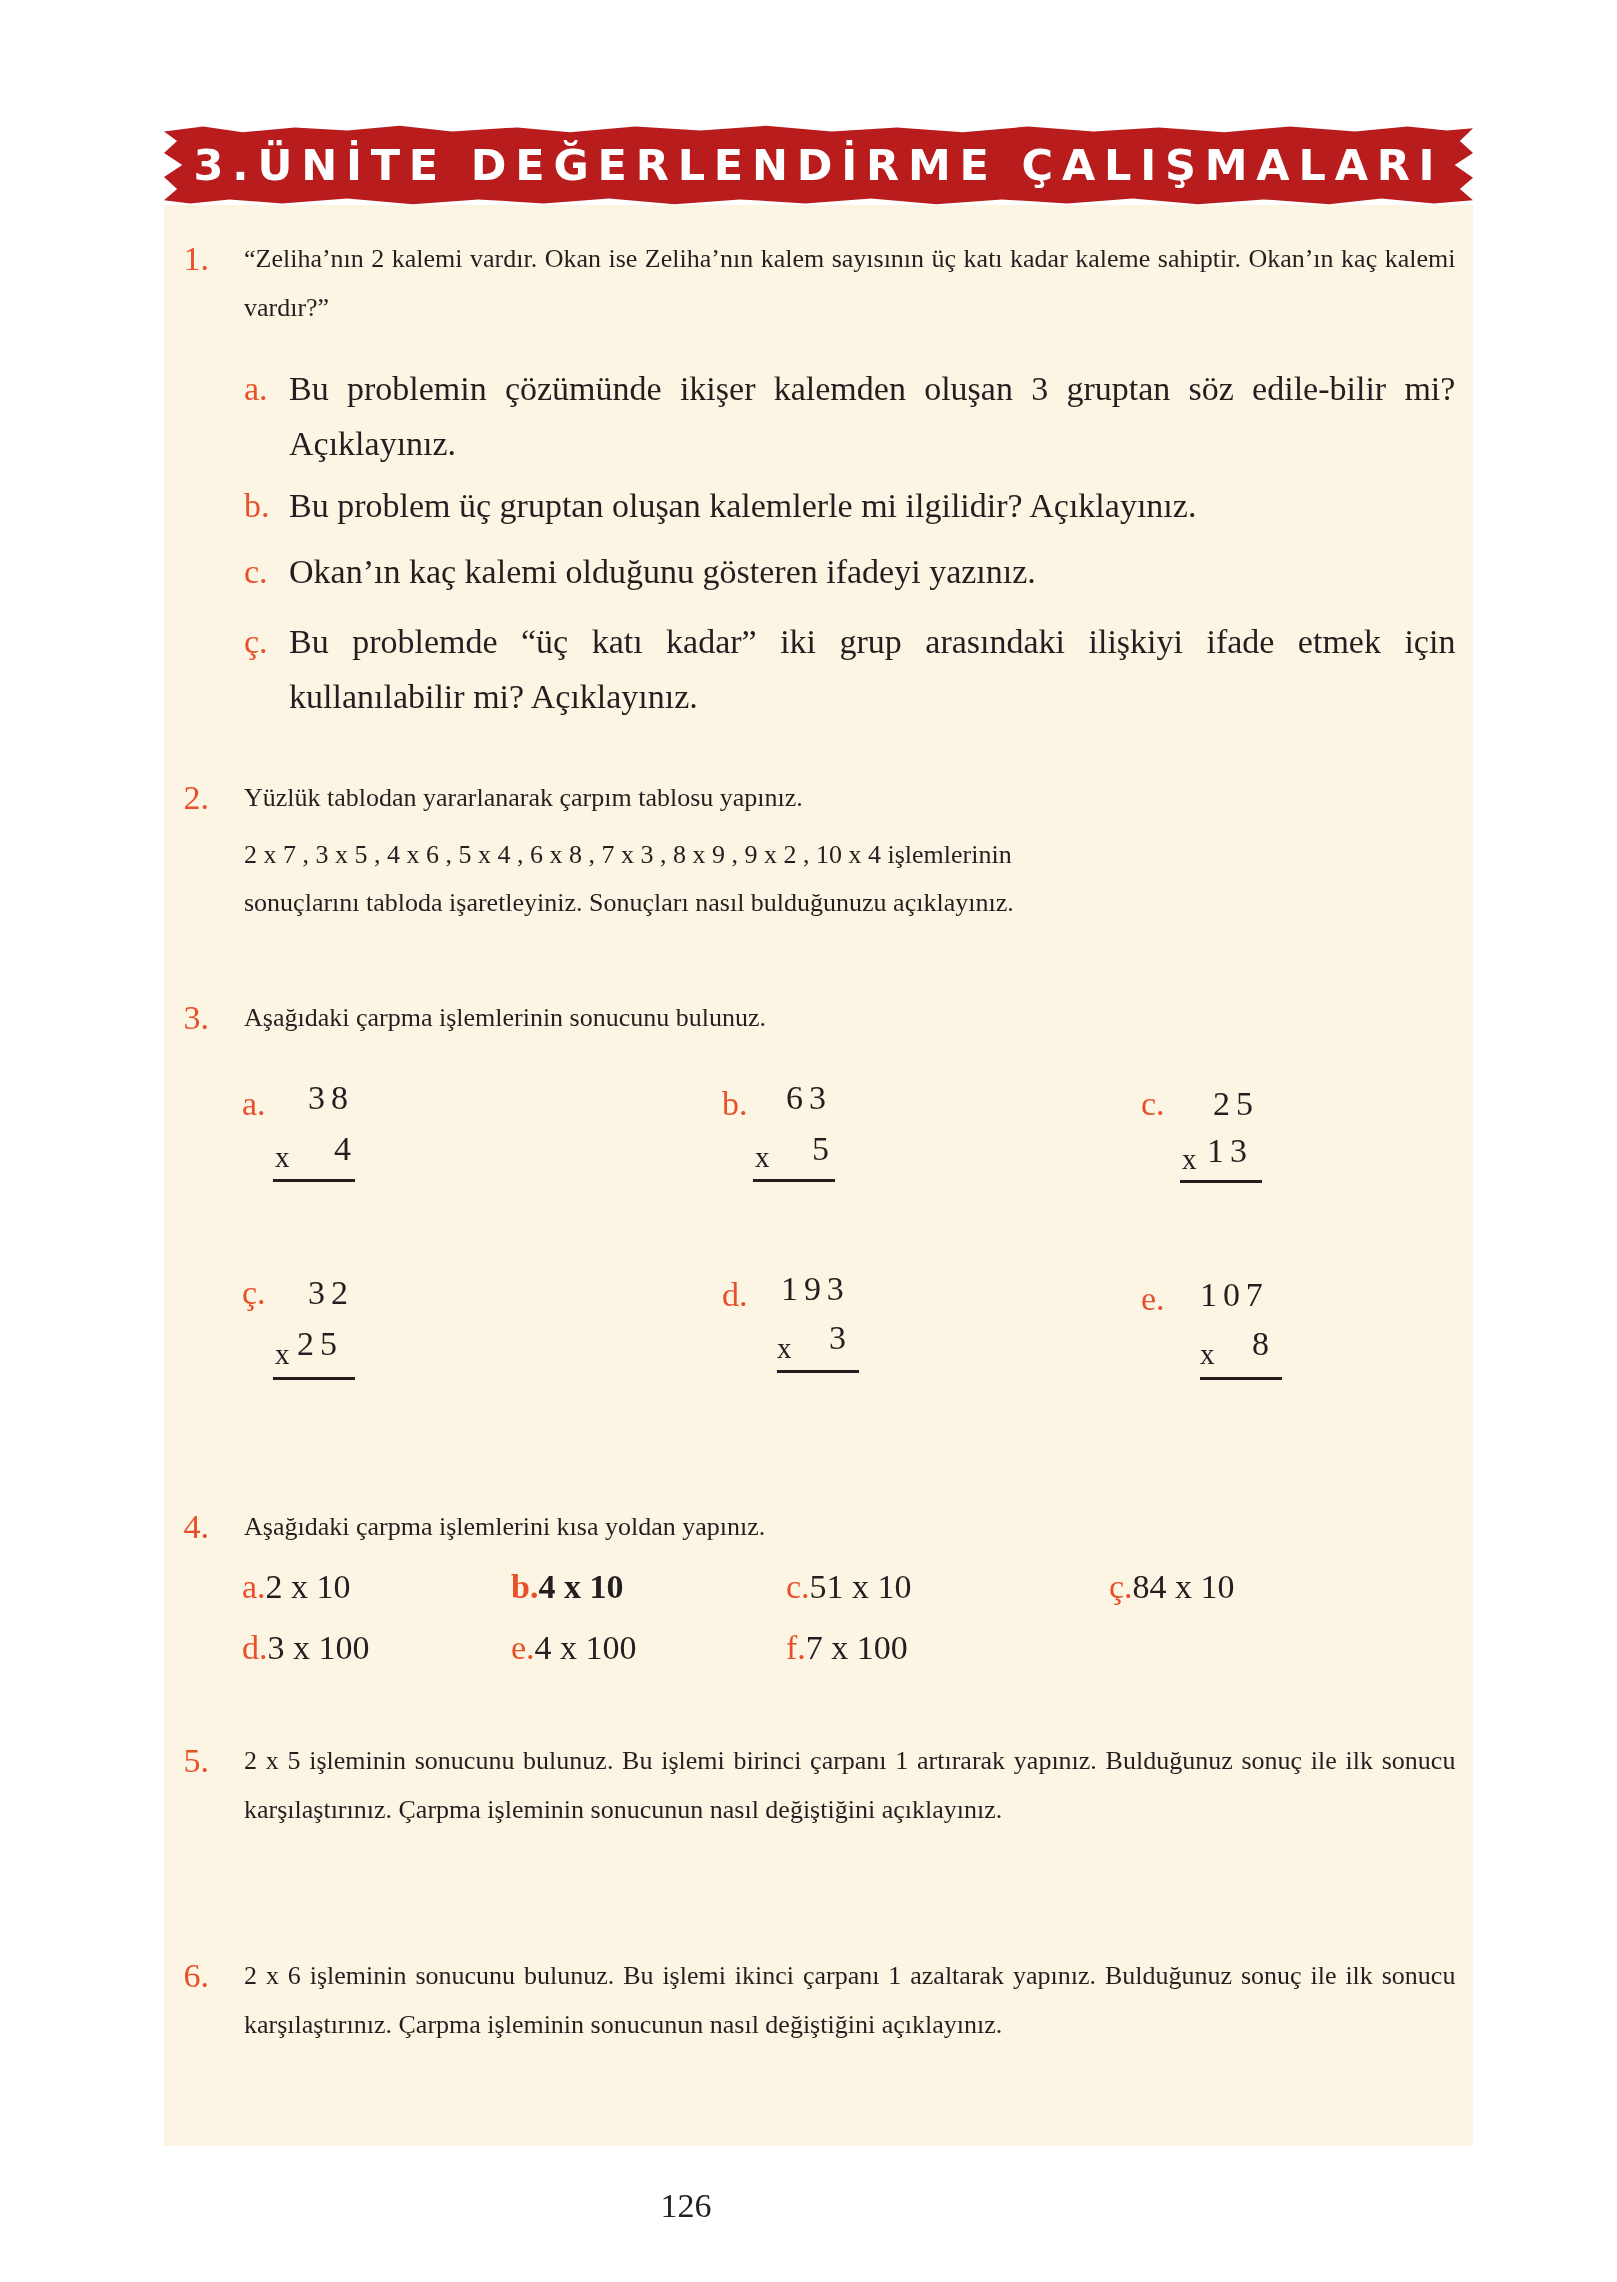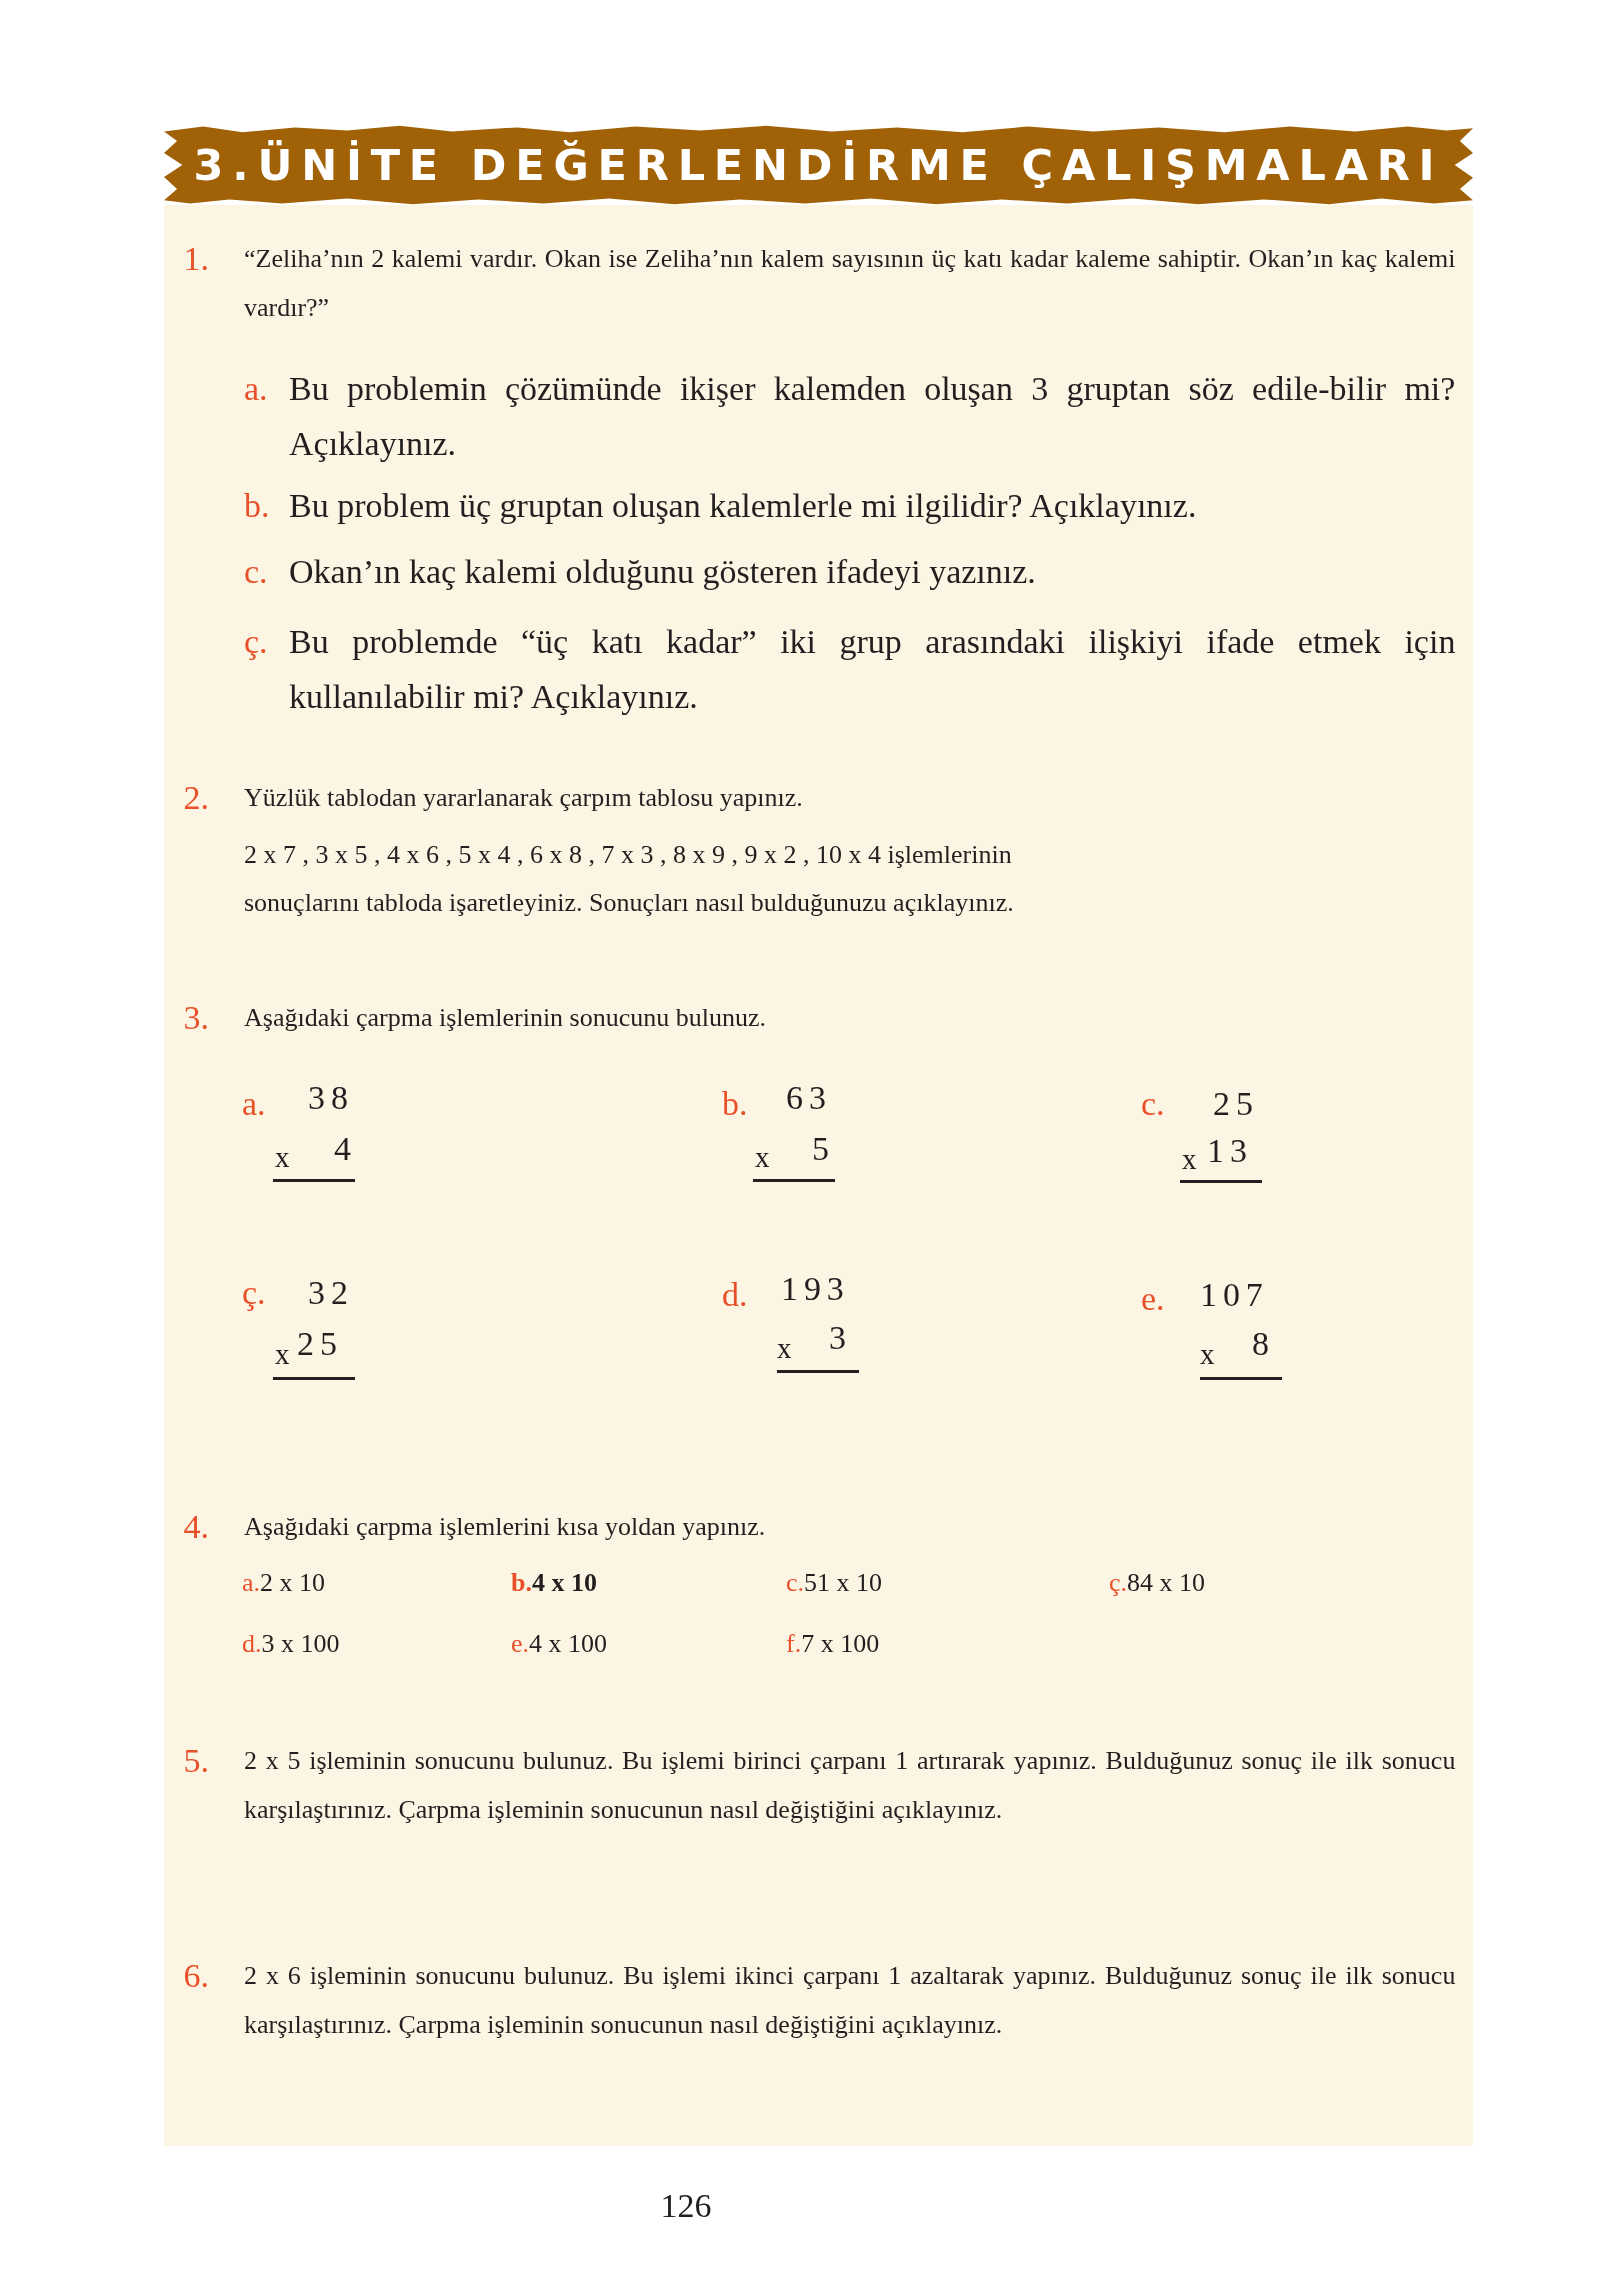--- a/index.html
+++ b/index.html
@@ -2,21 +2,21 @@
 <html><head>
   <meta charset="utf-8">
   <style>
     html, body { margin: 0; padding: 0; }
     body {
       width: 1618px; height: 2282px; background: #ffffff; position: relative; overflow: hidden;
       font-family: "Liberation Serif", "DejaVu Serif", serif; color: #231f20;
     }
     .banner {
       position: absolute; left: 164px; top: 125px; width: 1309px; height: 80px;
-      background: #a16207;
+      background: #b91c1c;
       clip-path: polygon(0% 8%, 3% 2%, 6% 9%, 10% 3%, 14% 7%, 18% 1%, 22% 8%, 27% 3%, 31% 9%, 36% 2%, 41% 7%, 46% 1%, 51% 8%, 56% 3%, 61% 9%, 66% 2%, 71% 8%, 76% 3%, 81% 9%, 86% 2%, 91% 8%, 95% 2%, 98% 7%, 100% 4%,
         99% 20%, 100% 35%, 98.6% 50%, 100% 66%, 99% 80%, 100% 94%,
         97% 98%, 93% 92%, 89% 99%, 84% 93%, 79% 99%, 74% 92%, 69% 98%, 64% 93%, 59% 99%, 54% 92%, 49% 98%, 44% 93%, 39% 99%, 34% 92%, 29% 98%, 24% 93%, 19% 99%, 14% 92%, 9% 98%, 5% 93%, 2% 98%, 0% 94%,
         1% 80%, 0% 65%, 1.4% 50%, 0% 35%, 1% 20%);
       display: flex; align-items: center; justify-content: center;
     }
     .banner-title {
       color: #ffffff; font-family: "DejaVu Sans", sans-serif; font-weight: bold;
       font-size: 43px; letter-spacing: 8.8px; line-height: 1;
     }
@@ -35,21 +35,21 @@
     .sub { position: absolute; left: 80px; right: 17.6px; font-size: 34px; line-height: 55px; }
     .sub .lbl { color: #e8502a; display: inline-block; width: 45px; }
     .sub .stext { position: absolute; left: 45px; right: 0; top: 0; text-align: justify; }
     .red { color: #e8502a; }
     .mult { position: absolute; font-size: 34px; line-height: 1; }
     .mult .lbl { position: absolute; left: 0; top: 0; color: #e8502a; }
     .mult .top { position: absolute; top: 0; letter-spacing: 5.9px; }
     .mult .xsign { position: absolute; font-size: 29px; }
     .mult .bot { position: absolute; letter-spacing: 5.9px; }
     .mult .rule { position: absolute; height: 2.9px; background: #231f20; }
-    .short { position: absolute; font-size: 26px; line-height: 1; white-space: nowrap; }
+    .short { position: absolute; font-size: 34px; line-height: 1; white-space: nowrap; }
     .page-number {
       position: absolute; left: 0; width: 1372px; top: 2187px; text-align: center; font-size: 34px;
     }
   </style>
 </head>
 <body>
 
 <div class="banner">
   <span class="banner-title">3.ÜNİTE DEĞERLENDİRME ÇALIŞMALARI</span>
 </div>

